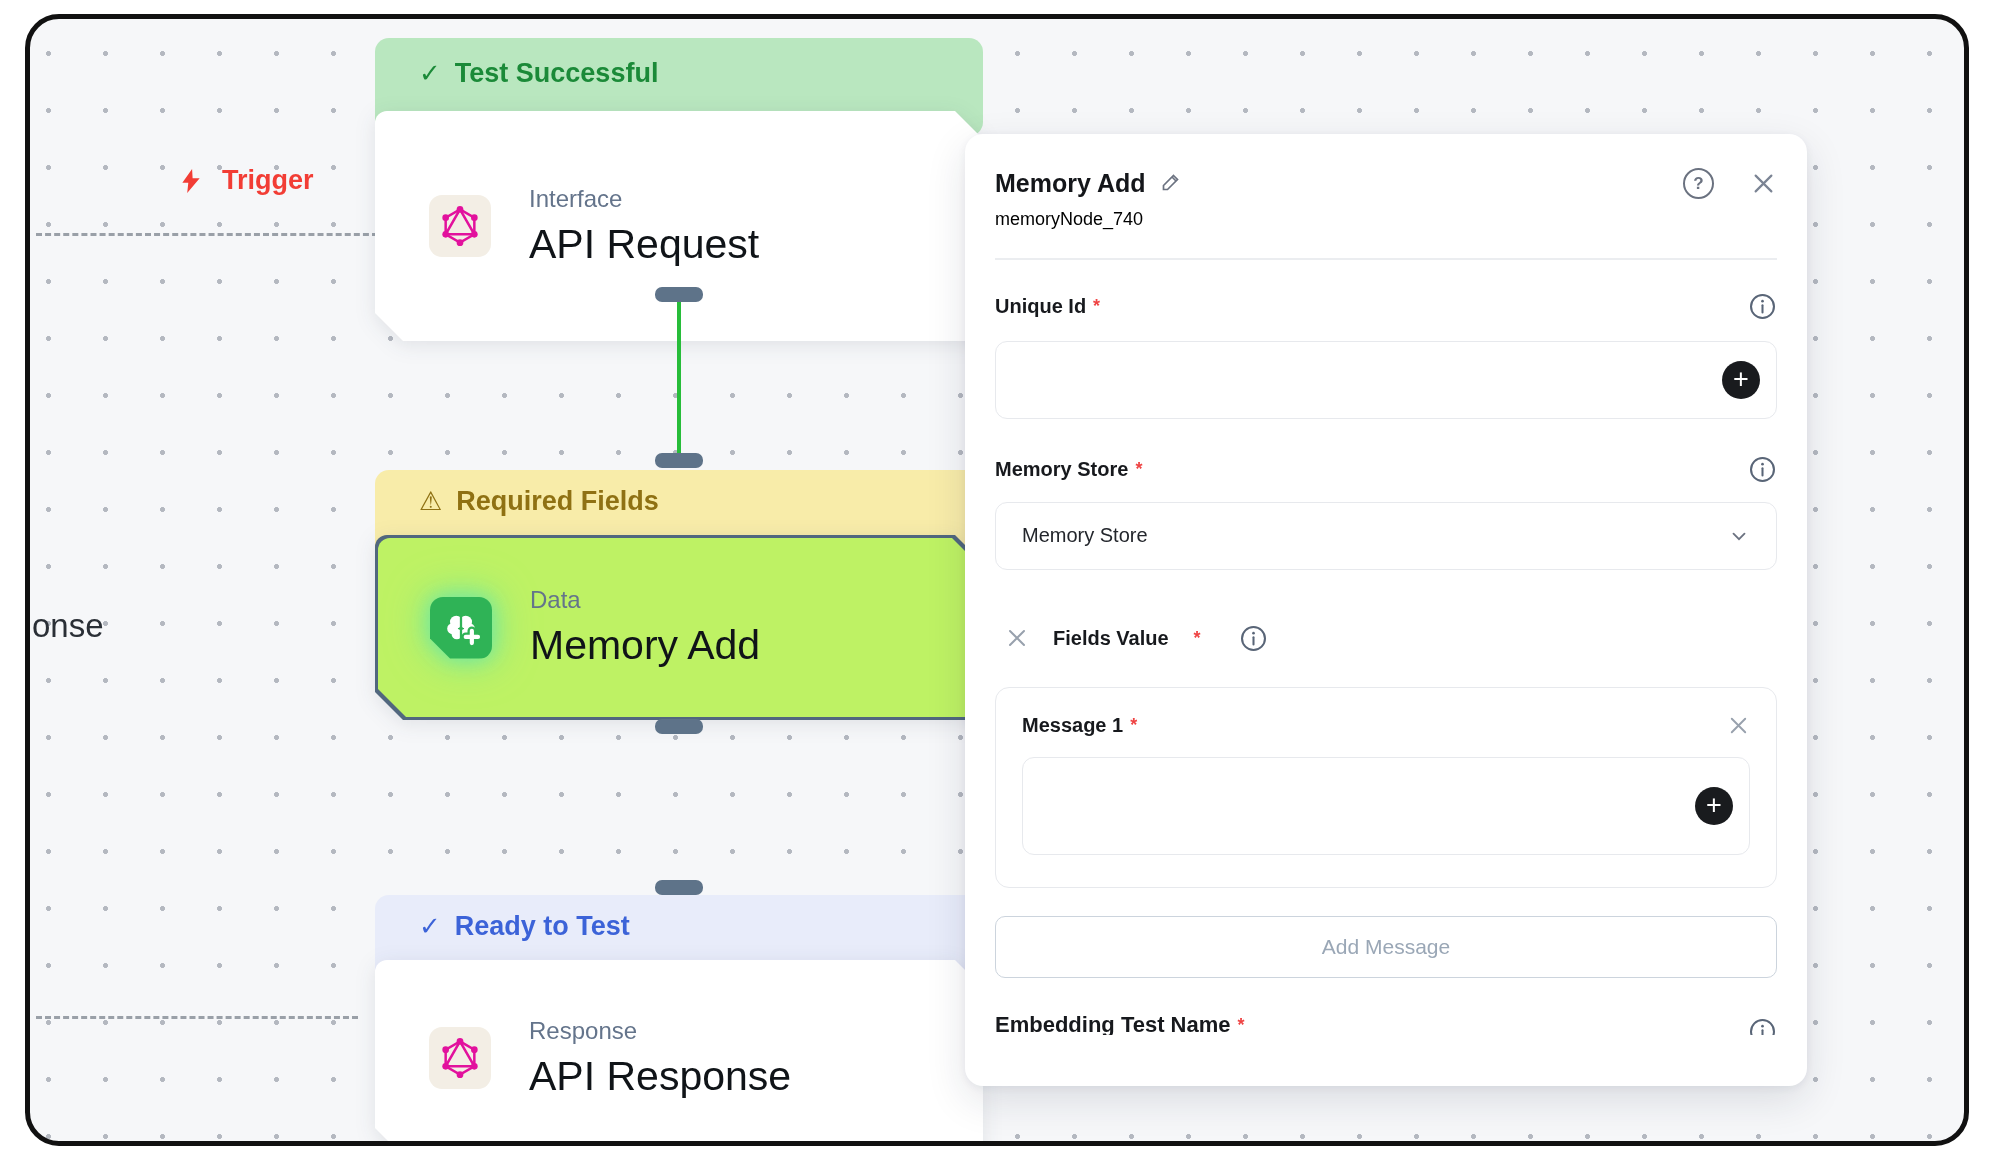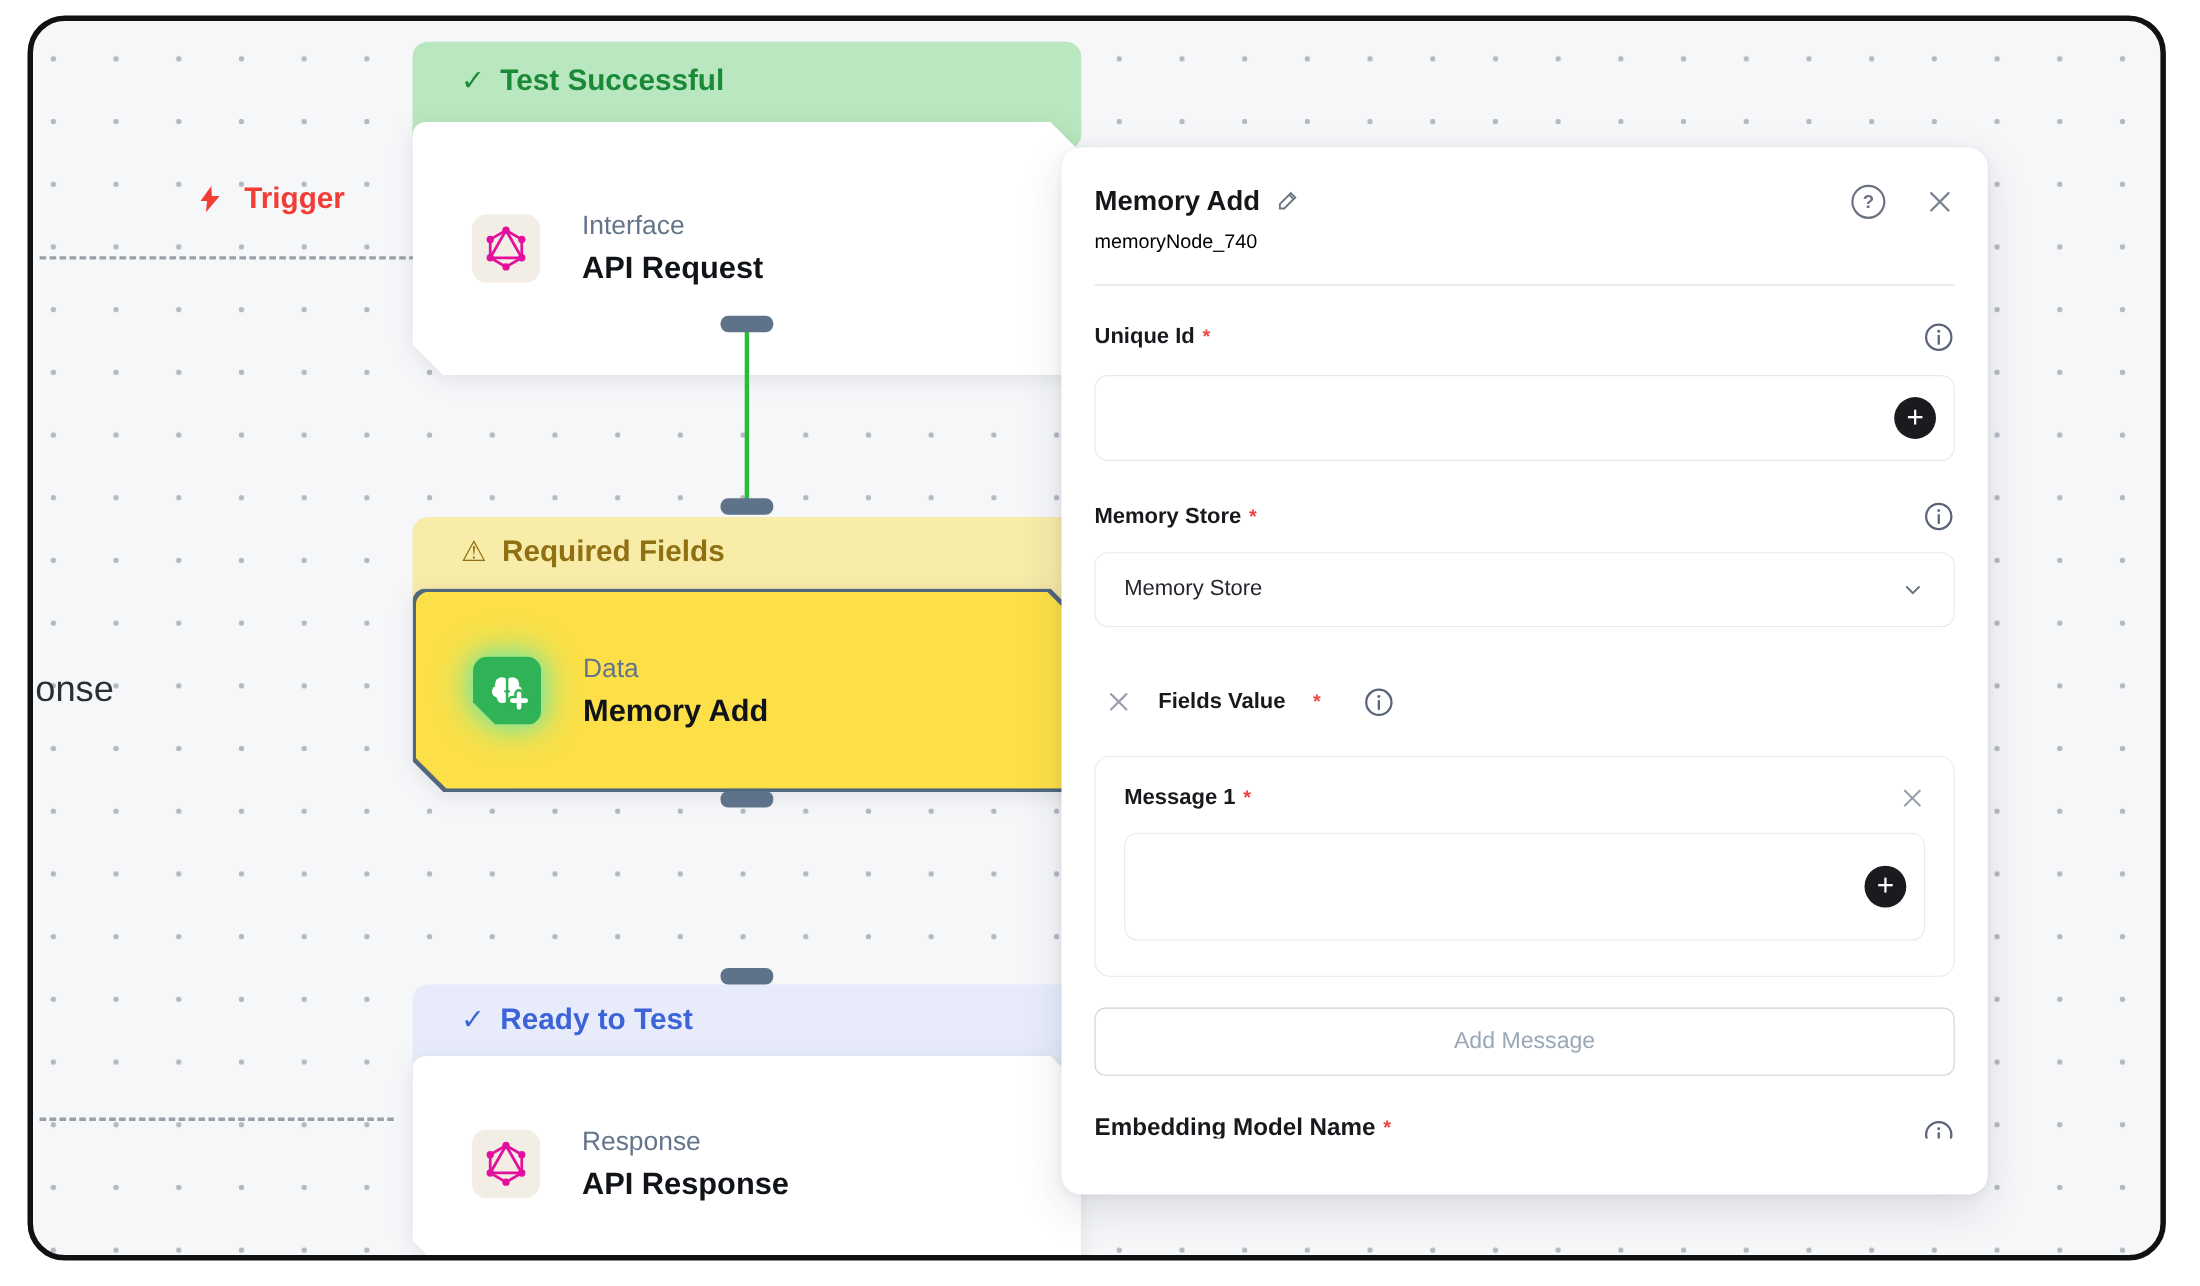--- a/index.html
+++ b/index.html
@@ -33,24 +33,24 @@
   .banner-yellow { background:#f8eca9; color:#8f7113; padding-top:16px; }
   .banner-blue   { background:#e8ecfa; color:#3c63d8; padding-top:16px; }
 
   .bevel { clip-path:polygon(0 0, calc(100% - 28px) 0, 100% 28px, 100% 100%,
             28px 100%, 0 calc(100% - 28px)); border-radius:12px; }
   .shadow-wrap { filter:drop-shadow(0 4px 10px rgba(30,40,60,0.10)); }
   .card { position:absolute; left:0; width:608px; background:#fff;
     display:flex; align-items:center; gap:38px; padding-left:54px; }
   .card-sel-outer { position:absolute; left:0; background:#51677e; width:608px; }
   .card-sel-inner { position:absolute; left:3px; top:3px; width:602px; height:179px;
-    background:#fde047; display:flex; align-items:center; gap:38px; padding-left:52px; }
+    background:#bef264; display:flex; align-items:center; gap:38px; padding-left:52px; }
 
   .n-cat { font-size:24px; color:#64748b; margin-bottom:8px; }
-  .n-title { font-size:28px; font-weight:700; color:#101418; }
+  .n-title { font-size:41px; font-weight:400; color:#101418; }
 
   .icon-tile { width:62px; height:62px; border-radius:13px; display:flex;
     align-items:center; justify-content:center; flex:0 0 auto; }
   .tile-beige { background:#f3eee5; }
   .glow { filter:drop-shadow(0 0 10px rgba(110,231,160,0.95))
                  drop-shadow(0 0 18px rgba(110,231,160,0.75)); }
   .tile-green { background:#2fb356;
     clip-path:polygon(0 0,100% 0,100% 100%,20px 100%,0 calc(100% - 20px));
     border-radius:13px; }
 
@@ -322,21 +322,21 @@
     <div class="msg-input">
       <span class="plusbtn">
         <span>+</span>
       </span>
     </div>
   </div>
 
   <button class="add-btn">Add Message</button>
 
   <div class="emb-row">
-    <span class="f-label">Embedding Model Name</span>
+    <span class="f-label">Embedding Test Name</span>
     <span class="req">*</span>
     <span class="emb-info">
       <svg width="29" height="29" viewBox="0 0 24 24" fill="none" stroke="#596577" stroke-width="1.7">
         <circle cx="12" cy="12" r="9.5"></circle>
           <path d="M12 11 V17" stroke-linecap="round"></path>
           <circle cx="12" cy="7.6" r="1.1" fill="#596577" stroke="none"></circle>
       </svg>
     </span>
   </div>
 </div>

